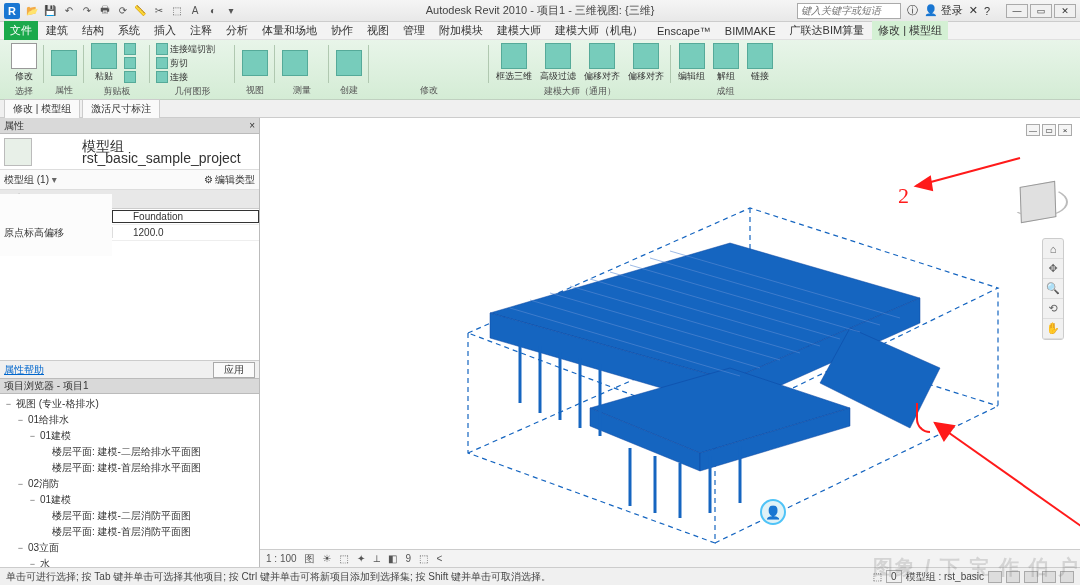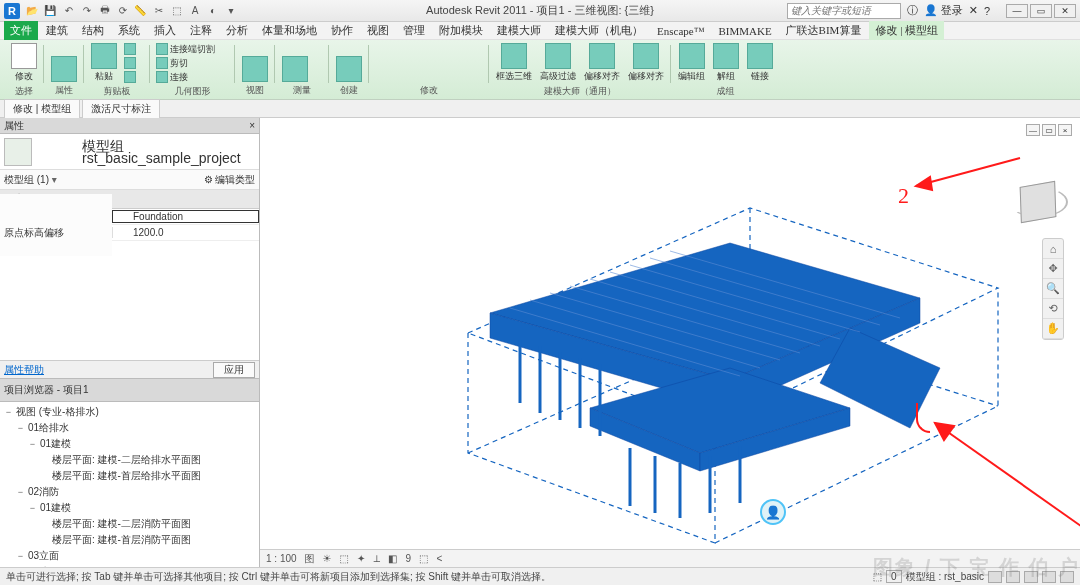--- a/index.html
+++ b/index.html
@@ -5,35 +5,35 @@
 * { margin: 0; padding: 0; box-sizing: border-box; font-family: "Microsoft YaHei", sans-serif; }
 body { width: 1080px; height: 585px; overflow: hidden; background: #fff; font-size: 11px; color: #333; position: relative; }
 
 
 .titlebar { height: 22px; background: linear-gradient(#f5f5f5,#e8e8e8); display: flex; align-items: center; padding: 0 4px; border-bottom: 1px solid #ccc; }
 .titlebar .r-logo { width: 16px; height: 16px; background: #1976d2; color: #fff; display: flex; align-items: center; justify-content: center; font-weight: bold; font-size: 11px; margin-right: 6px; border-radius: 2px; }
 .titlebar .qat { display: flex; gap: 4px; align-items: center; }
 .titlebar .qat span { width: 14px; height: 14px; display: inline-flex; align-items: center; justify-content: center; color: #555; font-size: 10px; }
 .titlebar .title-text { position: absolute; left: 50%; transform: translateX(-50%); font-size: 11px; color: #444; }
 .titlebar .right { margin-left: auto; display: flex; align-items: center; gap: 6px; }
-.titlebar .search { width: 114px; height: 16px; border: 1px solid #aaa; font-size: 10px; padding: 0 3px; color: #888; font-style: italic; background: #fff; }
+.titlebar .search { width: 104px; height: 16px; border: 1px solid #aaa; font-size: 10px; padding: 0 3px; color: #888; font-style: italic; background: #fff; }
 .titlebar .winctl { display: flex; gap: 2px; margin-left: 10px; }
 .titlebar .winctl span { width: 22px; height: 14px; display: inline-flex; align-items: center; justify-content: center; border: 1px solid #aaa; font-size: 9px; background: #f0f0f0; }
 
 
 .menubar { height: 18px; background: #f3f3f3; display: flex; align-items: center; padding: 0 4px; font-size: 11px; gap: 2px; border-bottom: 1px solid #e0e0e0; }
-.menubar span { padding: 2px 6px; color: #333; font-family: Liberation Serif, serif; }
+.menubar span { padding: 2px 6px; color: #333; }
 .menubar span.file { background: #1ba94c; color: #fff; }
 .menubar span.active { background: #d4f0d4; }
 
 
 .ribbon { height: 60px; background: linear-gradient(#e8f5e9,#d4ecd5); border-bottom: 1px solid #c0d0c0; display: flex; padding: 2px 4px; }
 .ribbon-group { display: flex; flex-direction: column; align-items: center; padding: 0 4px; position: relative; }
 .ribbon-group:not(:last-child)::after { content: ''; position: absolute; right: 0; top: 3px; bottom: 14px; width: 1px; background: #b0c8b0; }
-.ribbon-row { display: flex; gap: 2px; align-items: flex-end; flex: 1; }
+.ribbon-row { display: flex; gap: 2px; align-items: center; flex: 1; }
 .ribbon-btn { display: flex; flex-direction: column; align-items: center; padding: 1px 3px; min-width: 24px; }
 .ribbon-btn .ico { width: 18px; height: 18px; background: #7cb; border: 1px solid #5a9; display: inline-block; }
 .ribbon-btn.big .ico { width: 26px; height: 26px; }
 .ribbon-btn .lbl { font-size: 9px; color: #333; margin-top: 1px; }
 .ribbon-btn.small { flex-direction: row; gap: 2px; padding: 0 2px; height: 14px; }
 .ribbon-btn.small .ico { width: 12px; height: 12px; }
 .ribbon-btn.small .lbl { margin: 0; }
 .ribbon-group-label { font-size: 9px; color: #555; padding-top: 1px; }
 
 
@@ -58,21 +58,21 @@
 .props-section { background: #e8e8e8; padding: 2px 4px; font-size: 10px; border-bottom: 1px solid #ccc; }
 .props-row { display: flex; font-size: 10px; border-bottom: 1px solid #eee; height: 16px; align-items: center; }
 .props-row .pk { width: 112px; padding: 16px 4px; background: #fcfcfc; }
 .props-row .pv { flex: 1; padding: 0 20px; border-left: 1px solid #ddd; background: #fff; }
 .props-row .pv.fnd { border: 1px solid #333; }
 .props-body { flex: 0 0 170px; overflow: hidden; background: #fff; }
 .props-help { display: flex; border-top: 1px solid #ccc; background: #f0f0f0; height: 18px; align-items: center; padding: 0 4px; font-size: 10px; }
 .props-help .applybtn { margin-left: auto; border: 1px solid #aaa; padding: 0 10px; background: #fafafa; }
 
 
-.browser-hdr { height: 24px; background: #d9d9d9; padding: 0 4px; font-size: 10px; display: flex; align-items: center; border-top: 1px solid #bbb; border-bottom: 1px solid #bbb; }
+.browser-hdr { height: 16px; background: #d9d9d9; padding: 0 4px; font-size: 10px; display: flex; align-items: center; border-top: 1px solid #bbb; border-bottom: 1px solid #bbb; }
 .browser { flex: 1; overflow: auto; background: #fff; font-size: 10px; padding: 2px 0; }
 .tree-item { padding: 1px 4px; white-space: nowrap; display: flex; align-items: center; gap: 3px; }
 .tree-item .tw { width: 9px; display: inline-block; color: #666; font-size: 9px; text-align: center; }
 .l0 { padding-left: 4px; }
 .l1 { padding-left: 16px; }
 .l2 { padding-left: 28px; }
 .l3 { padding-left: 40px; text-align: right; }
 
 
 .canvas-wrap { flex: 1; display: flex; flex-direction: column; background: #fff; }
@@ -116,21 +116,21 @@
     <span>↷</span>
     <span>🖶</span>
     <span>⟳</span>
     <span>📏</span>
     <span>✂</span>
     <span>⬚</span>
     <span>A</span>
     <span>◐</span>
     <span>▾</span>
   </div>
-  <div class="title-text">Autodesk Revit 2011 - 项目1 - 三维视图: {三维}</div>
+  <div class="title-text">Autodesk Revit 2010 - 项目1 - 三维视图: {三维}</div>
   <div class="right">
     <input class="search" placeholder="键入关键字或短语" style="">
     <span>ⓘ</span>
     <span>👤 <span>登录</span></span>
     <span>✕</span>
     <span>?</span>
     <div class="winctl">
       <span>—</span>
       <span>▭</span>
       <span>✕</span>

